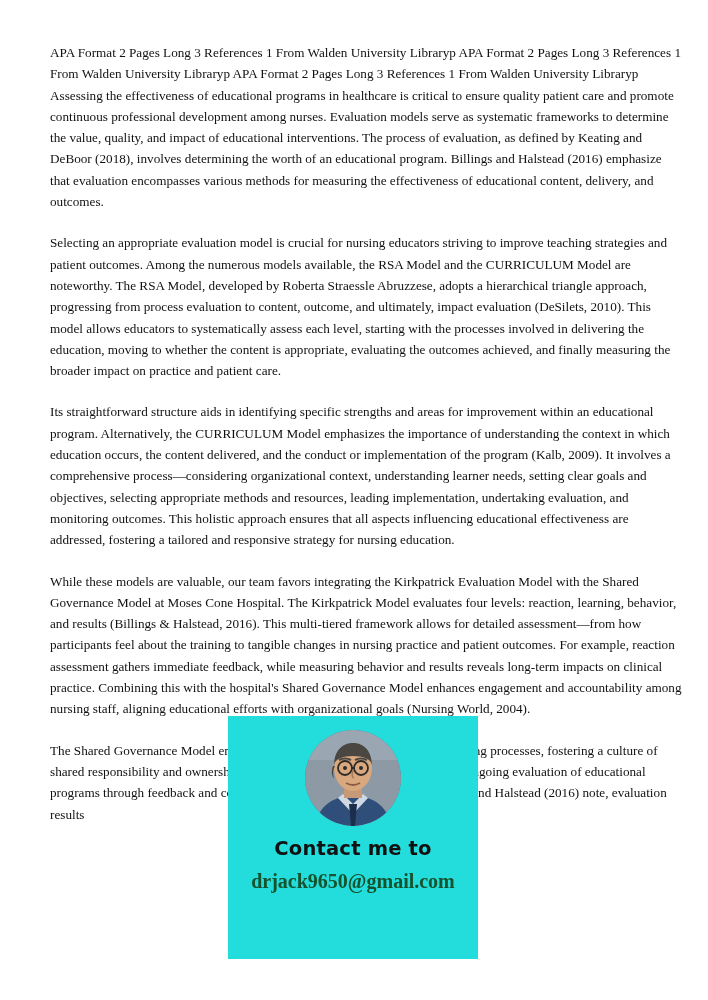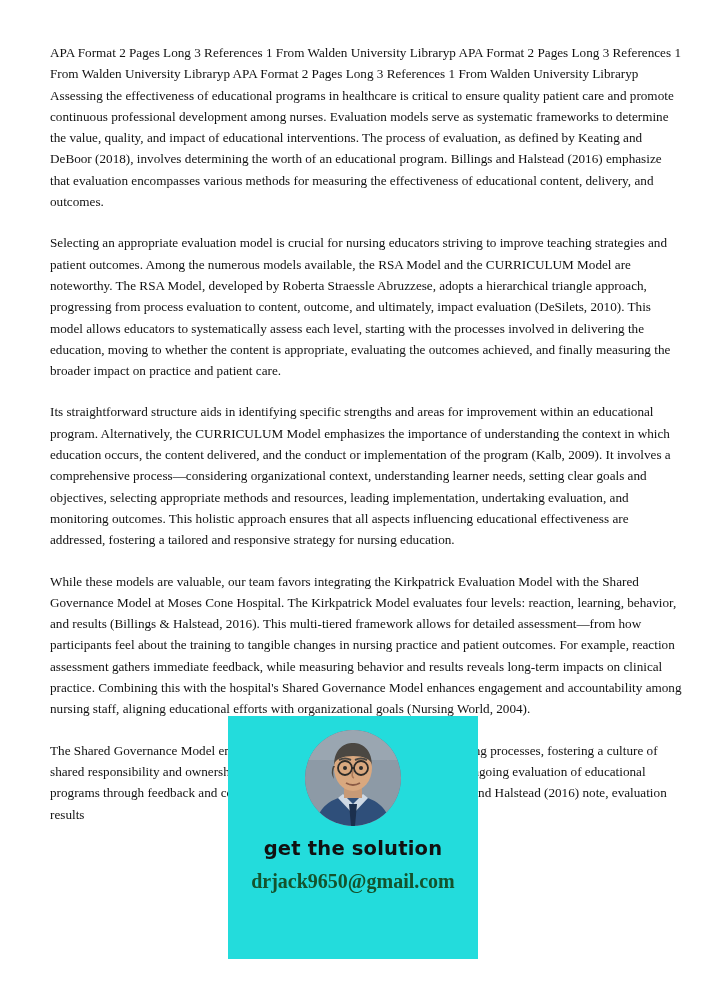--- a/index.html
+++ b/index.html
@@ -131,19 +131,19 @@
           <path d="M34 30 q6 -3 12 0" stroke="#4a4742" stroke-width="2" fill="none"></path>
           <path d="M50 30 q6 -3 12 0" stroke="#4a4742" stroke-width="2" fill="none"></path>
 
           <path d="M48 41 q-2 6 1 7" stroke="#a9795a" stroke-width="1.6" fill="none"></path>
           <path d="M41 53 q7 4 14 0" stroke="#8c5b45" stroke-width="1.8" fill="none"></path>
         </g>
       </svg>
     </div>
 
     <div class="overlay-text">
-      <div>get the solution</div>
+      <div>Contact me to</div>
     </div>
 
     <div class="overlay-email">drjack9650@gmail.com</div>
   </div>
 
 </div>
 
 </body></html>

